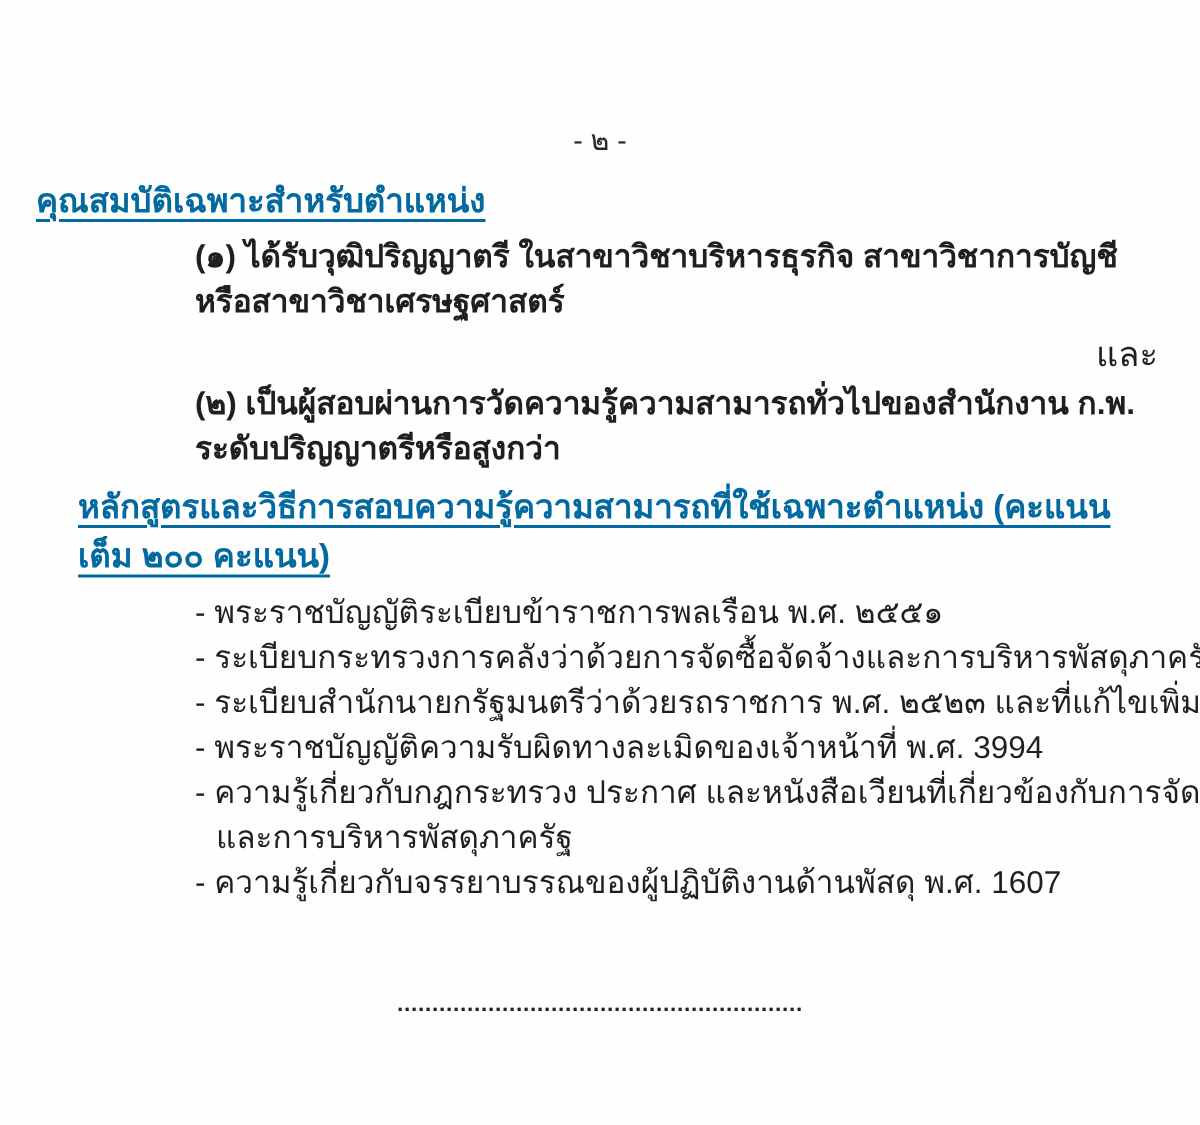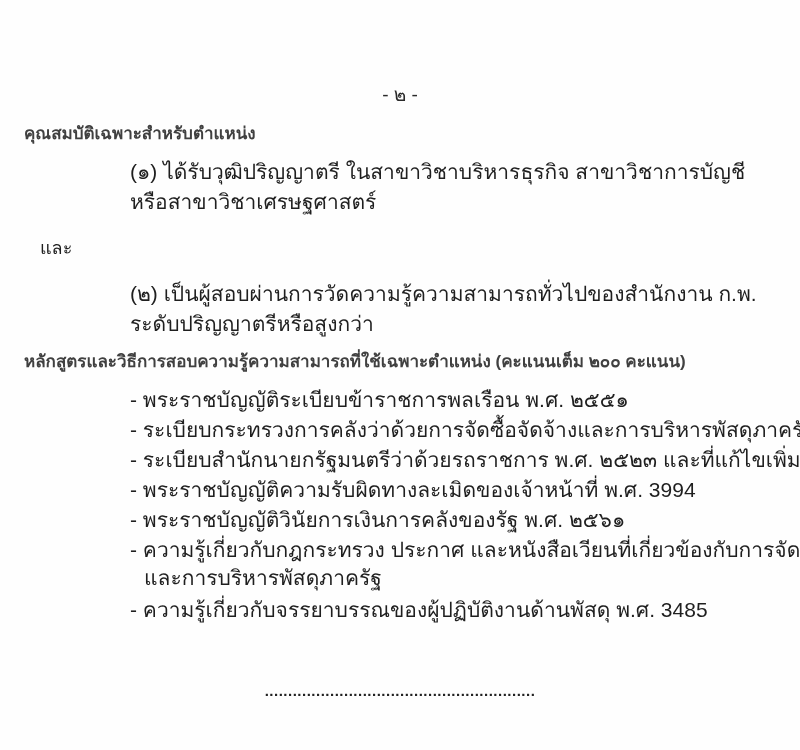--- a/index.html
+++ b/index.html
@@ -26,58 +26,61 @@
   .page-number {
     margin: 0;
     padding-top: 84px;
     text-align: center;
     font-size: 19px;
     line-height: 22px;
     color: #2a2a2a;
   }
   .section-heading {
     margin: 12px 0 0 0;
-    font-size: 17px;
+    font-size: 22px;
     line-height: 31px;
     font-weight: bold;
-    color: #404040;
+    color: #0369a1;
+    text-decoration: underline;
     text-decoration-thickness: 2px;
     text-underline-offset: 5px;
   }
   .para-indent {
     margin: 0;
     margin-left: 106px;
     font-size: 21px;
     line-height: 30px;
+    font-weight: bold;
   }
   .para-first {
     margin-top: 8px;
   }
   .para-left {
-    margin: 16px;
-    font-size: 18px;
+    margin: 4px;
+    font-size: 23px;
     line-height: 30px;
+    text-align: right;
   }
   .heading-exam {
     margin-top: 6px;
     line-height: 33px;
+    margin-left: 28px;
   }
   .topic-list {
     list-style: none;
     margin: 7px 0 0 0;
     padding: 0 0 0 106px;
   }
   .topic-list li {
     font-size: 21px;
     line-height: 30px;
     white-space: nowrap;
   }
   .topic-list li.cont {
     padding-left: 14px;
-    font-family: Liberation Mono, monospace;
   }
   .divider {
     margin-top: 58px;
     text-align: center;
     font-size: 15px;
     line-height: 16px;
     font-weight: bold;
     letter-spacing: 0.5px;
     color: #222222;
     white-space: nowrap;
@@ -98,21 +101,20 @@
 
   <p class="para-indent">(๒) เป็นผู้สอบผ่านการวัดความรู้ความสามารถทั่วไปของสำนักงาน ก.พ. ระดับปริญญาตรีหรือสูงกว่า</p>
 
   <h1 class="section-heading heading-exam">หลักสูตรและวิธีการสอบความรู้ความสามารถที่ใช้เฉพาะตำแหน่ง (คะแนนเต็ม ๒๐๐ คะแนน)</h1>
 
   <ul class="topic-list">
     <li>- พระราชบัญญัติระเบียบข้าราชการพลเรือน พ.ศ. ๒๕๕๑</li>
     <li>- ระเบียบกระทรวงการคลังว่าด้วยการจัดซื้อจัดจ้างและการบริหารพัสดุภาครัฐ พ.ศ. ๒๕๖๐</li>
     <li>- ระเบียบสำนักนายกรัฐมนตรีว่าด้วยรถราชการ พ.ศ. ๒๕๒๓ และที่แก้ไขเพิ่มเติม</li>
     <li>- พระราชบัญญัติความรับผิดทางละเมิดของเจ้าหน้าที่ พ.ศ. 3994</li>
-    <li>- พระราชบัญญัติวินัยการเงินการคลังของรัฐ พ.ศ. ๒๕๖๑</li>
     <li>- ความรู้เกี่ยวกับกฎกระทรวง ประกาศ และหนังสือเวียนที่เกี่ยวข้องกับการจัดซื้อจัดจ้าง</li>
     <li class="cont">และการบริหารพัสดุภาครัฐ</li>
-    <li>- ความรู้เกี่ยวกับจรรยาบรรณของผู้ปฏิบัติงานด้านพัสดุ พ.ศ. 3485</li>
+    <li>- ความรู้เกี่ยวกับจรรยาบรรณของผู้ปฏิบัติงานด้านพัสดุ พ.ศ. 1607</li>
   </ul>
 
   <div class="divider">..........................................................</div>
 
 </div>
 
 </body></html>

